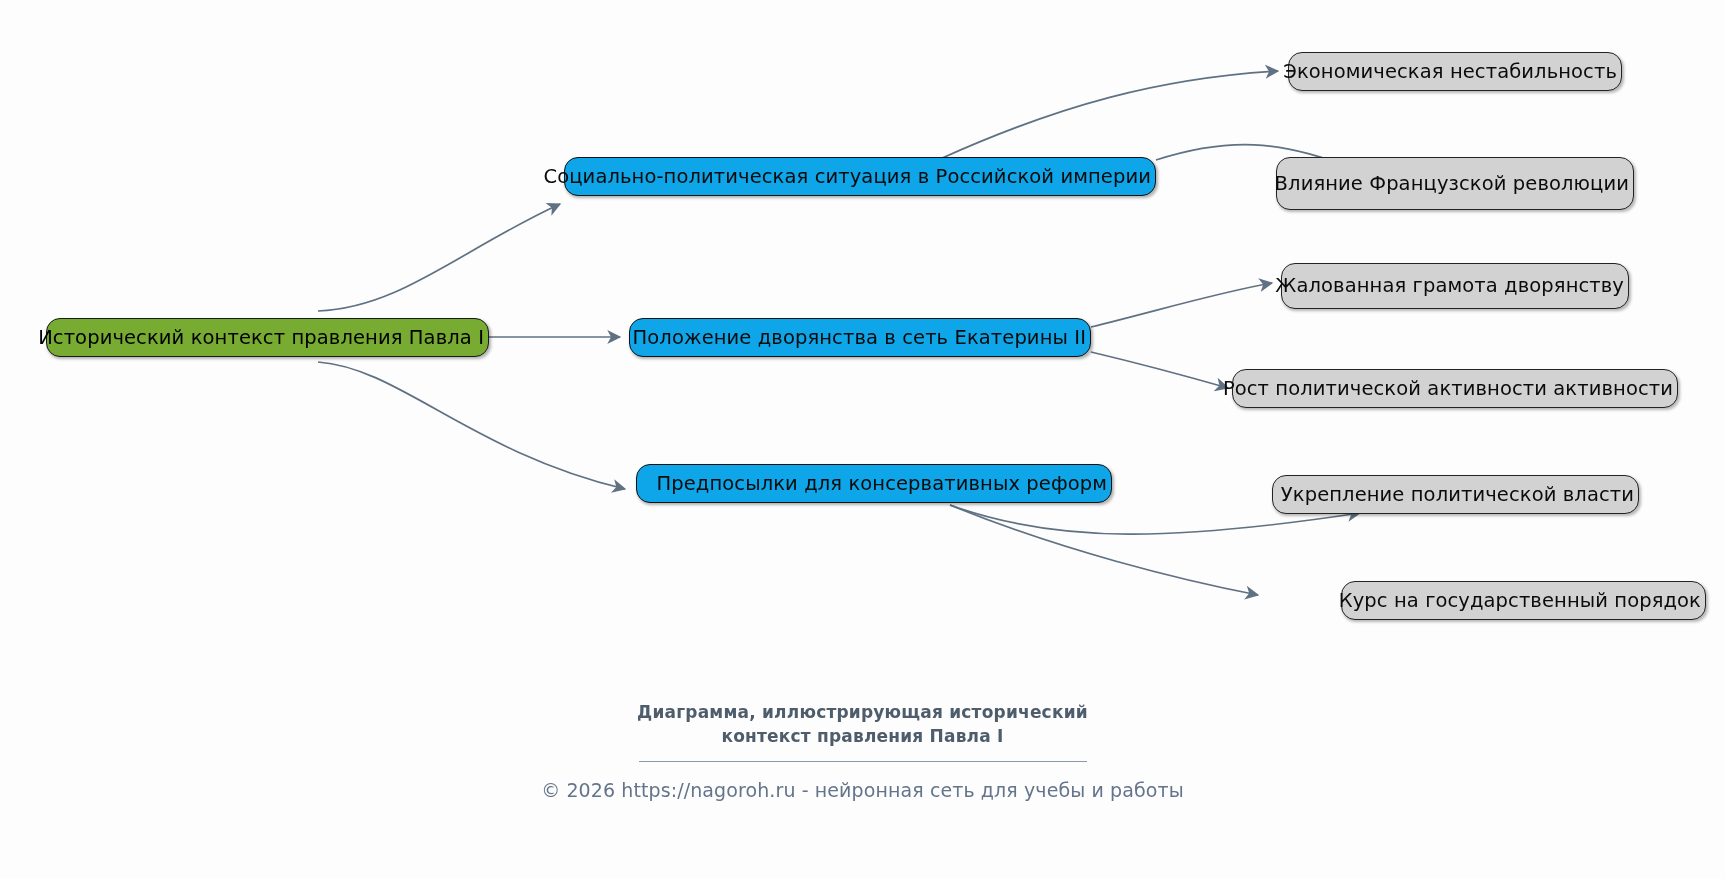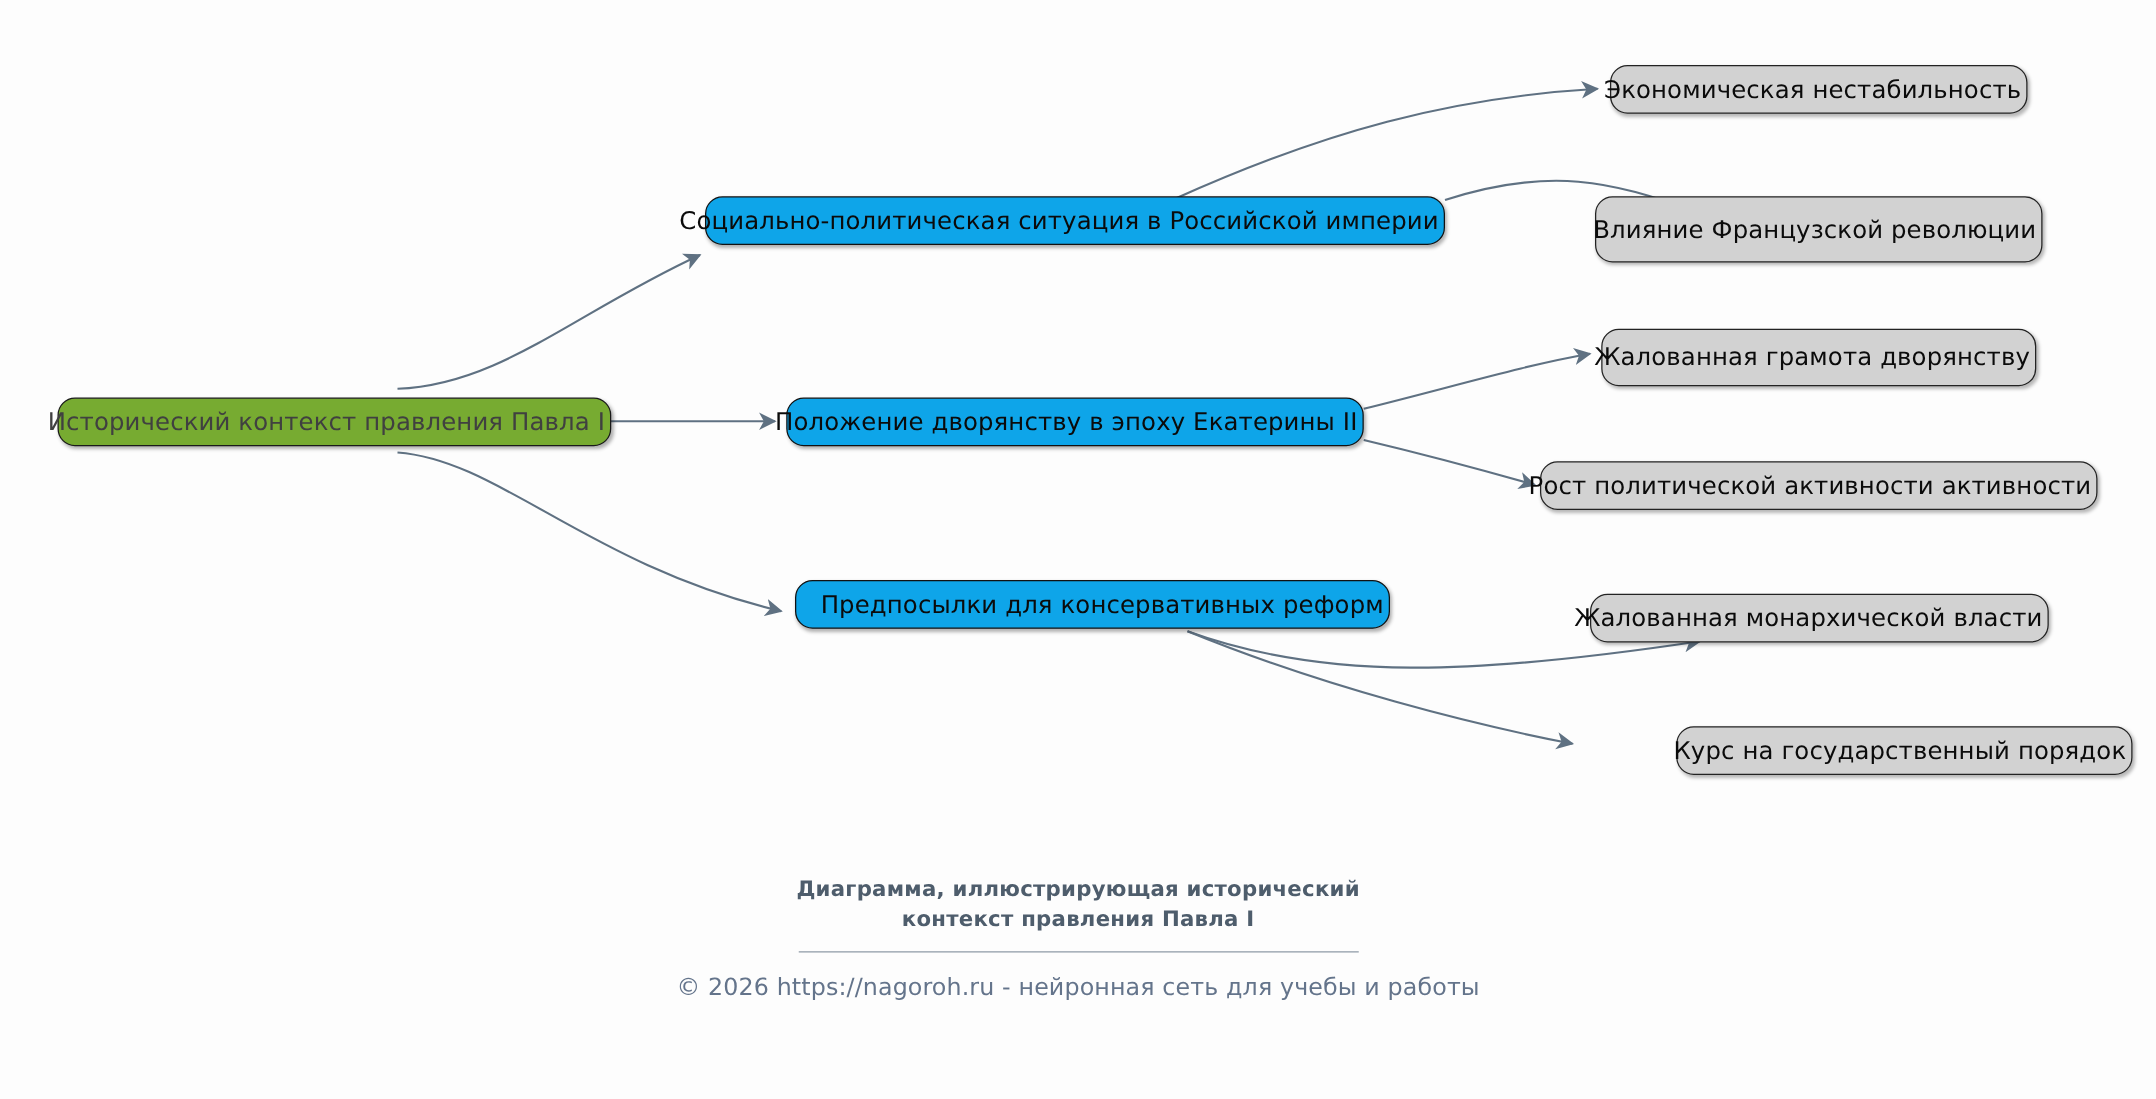--- a/index.html
+++ b/index.html
@@ -30,21 +30,21 @@
     display: flex;
     align-items: center;
     justify-content: flex-end;
     border-radius: 14px;
     white-space: nowrap;
     letter-spacing: 0.1px;
   }
   .node-root {
     background: #77ab31;
     border: 1.6px solid #1a1a1a;
-    color: #404040;
+    color: #000000;
     font-size: 19.5px;
     box-shadow: 1.5px 2px 3px rgba(0,0,0,0.30);
   }
   .node-branch {
     background: #0ea5e9;
     border: 1.6px solid #121212;
     color: #0b0b0b;
     font-size: 19.5px;
     box-shadow: 1.5px 2px 3px rgba(0,0,0,0.30);
   }
@@ -121,21 +121,21 @@
 
   <div class="node node-root" style="left:46px; top:318px; width:443px; height:39px;">
     <span class="node-label">Исторический контекст правления Павла I</span>
   </div>
 
   <div class="node node-branch" style="left:564px; top:157px; width:592px; height:39px;">
     <span class="node-label">Социально-политическая ситуация в Российской империи</span>
   </div>
 
   <div class="node node-branch" style="left:629px; top:318px; width:462px; height:39px;">
-    <span class="node-label">Положение дворянству в эпоху Екатерины II</span>
+    <span class="node-label">Положение дворянства в сеть Екатерины II</span>
   </div>
 
   <div class="node node-branch" style="left:636px; top:464px; width:476px; height:39px;">
     <span class="node-label">Предпосылки для консервативных реформ</span>
   </div>
 
   <div class="node node-leaf" style="left:1288px; top:52px; width:334px; height:39px;">
     <span class="node-label">Экономическая нестабильность</span>
   </div>
 
@@ -145,21 +145,21 @@
 
   <div class="node node-leaf" style="left:1281px; top:263px; width:348px; height:46px;">
     <span class="node-label">Жалованная грамота дворянству</span>
   </div>
 
   <div class="node node-leaf" style="left:1232px; top:369px; width:446px; height:39px;">
     <span class="node-label">Рост политической активности активности</span>
   </div>
 
   <div class="node node-leaf" style="left:1272px; top:475px; width:367px; height:39px;">
-    <span class="node-label">Жалованная монархической власти</span>
+    <span class="node-label">Укрепление политической власти</span>
   </div>
 
   <div class="node node-leaf" style="left:1341px; top:581px; width:365px; height:39px;">
     <span class="node-label">Курс на государственный порядок</span>
   </div>
 
   <div id="caption">
     <div>Диаграмма, иллюстрирующая исторический</div>
     <div>контекст правления Павла I</div>
   </div>

